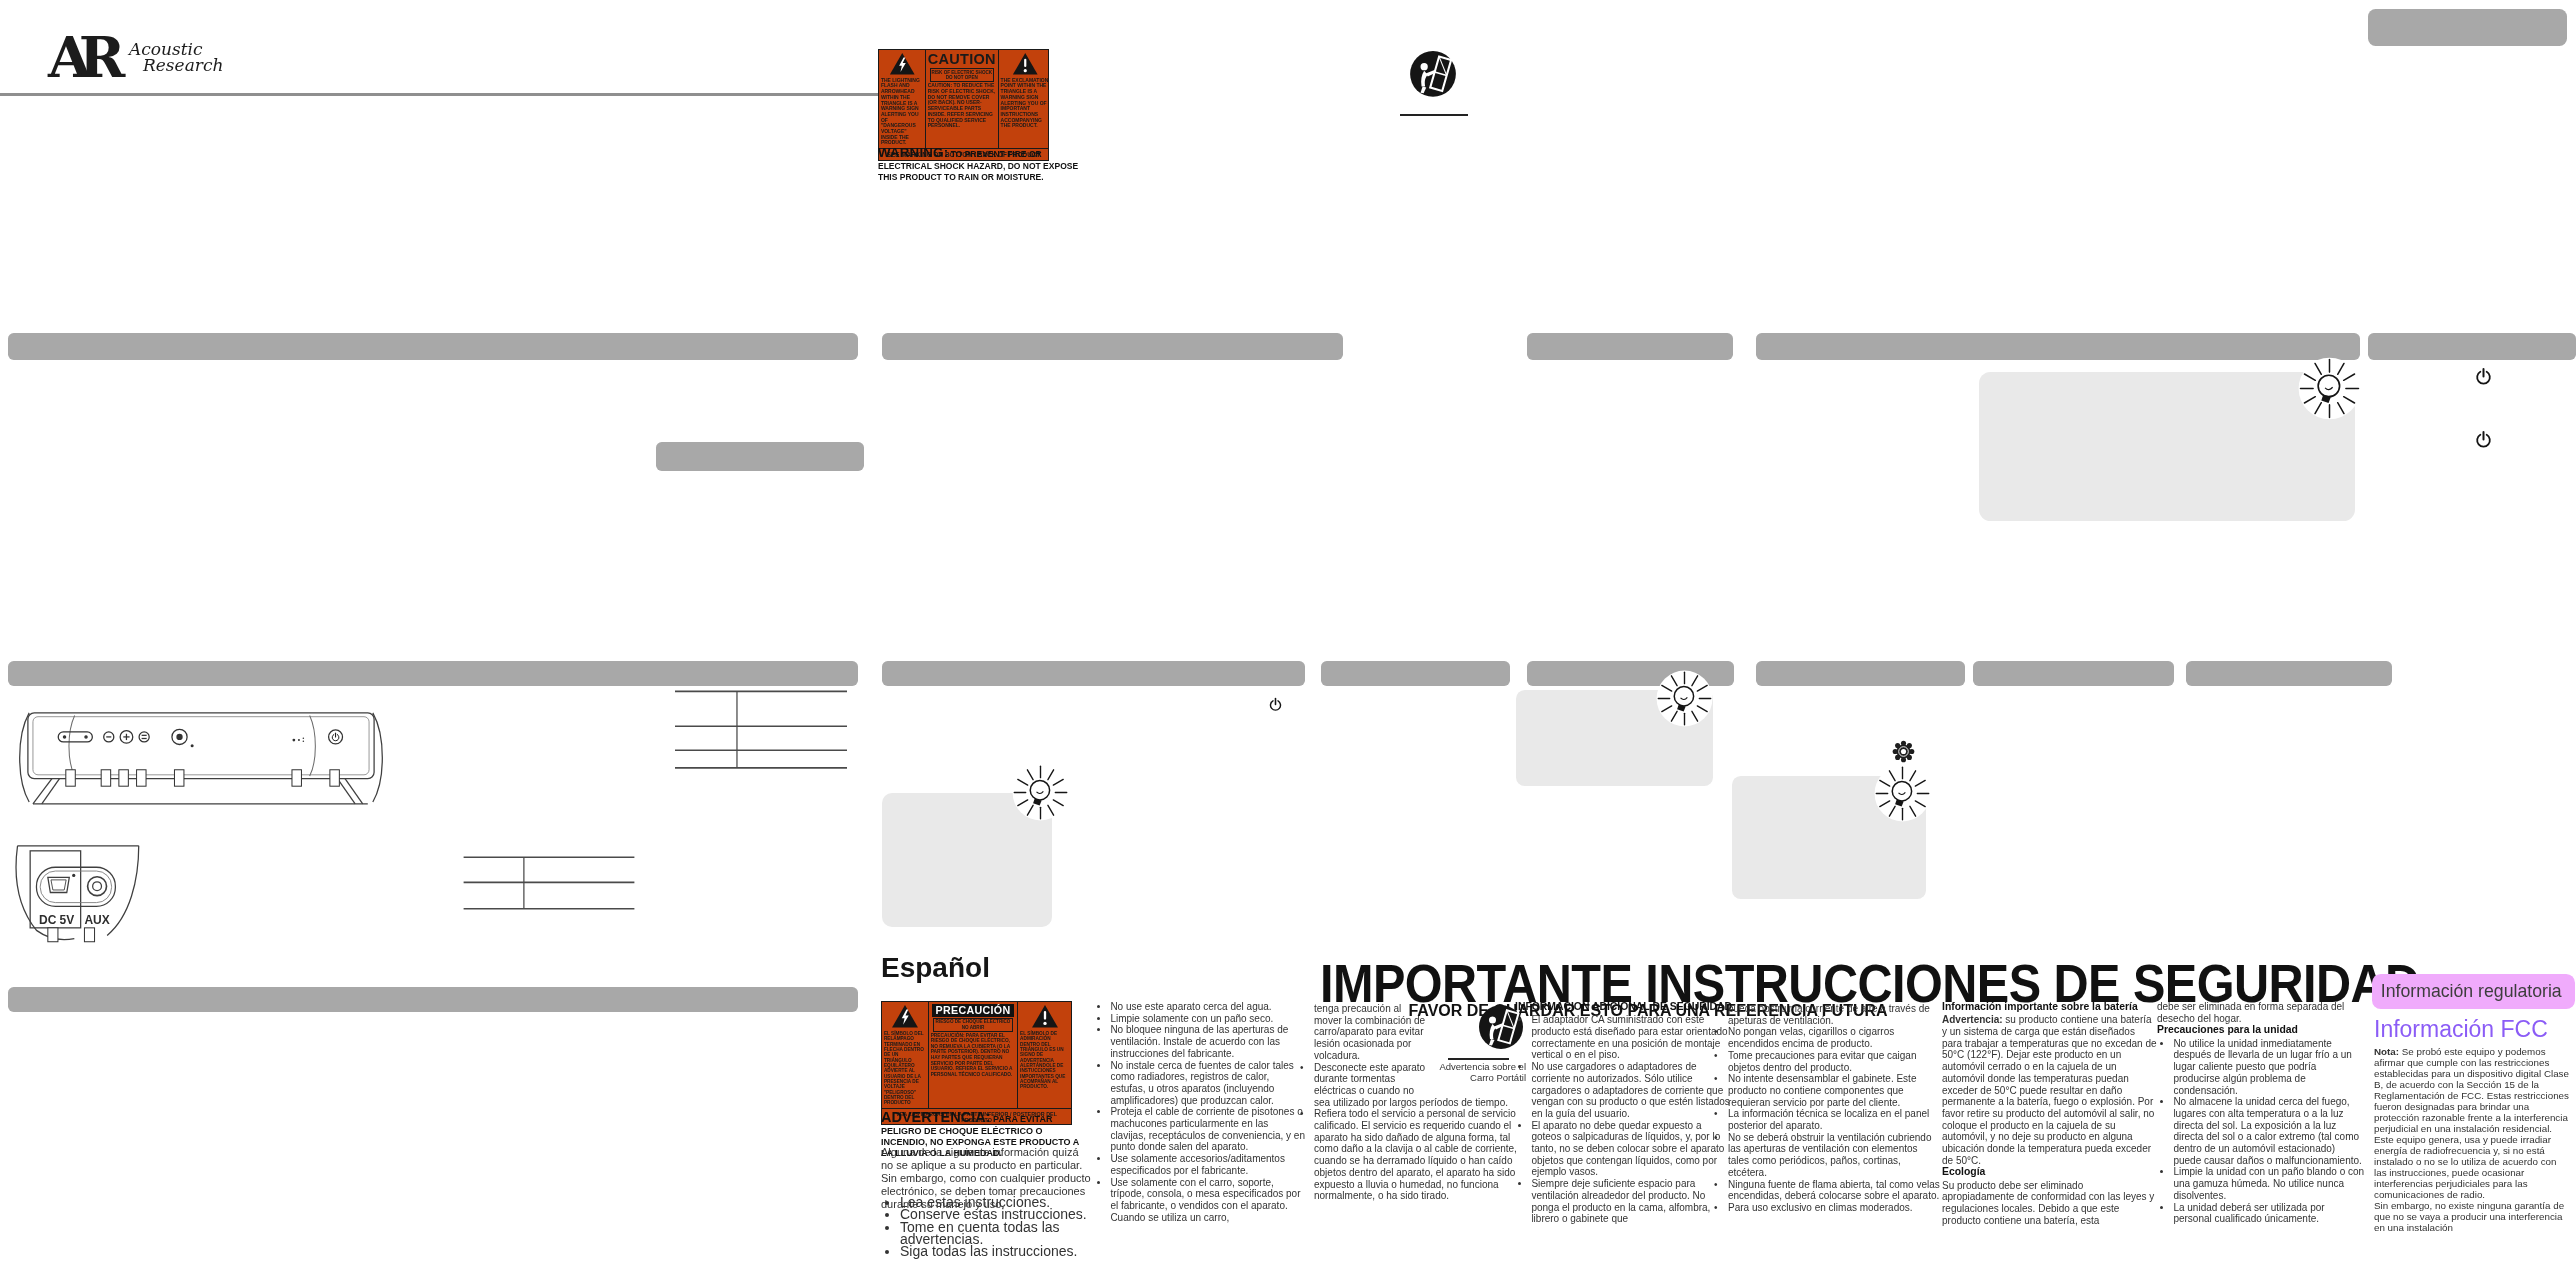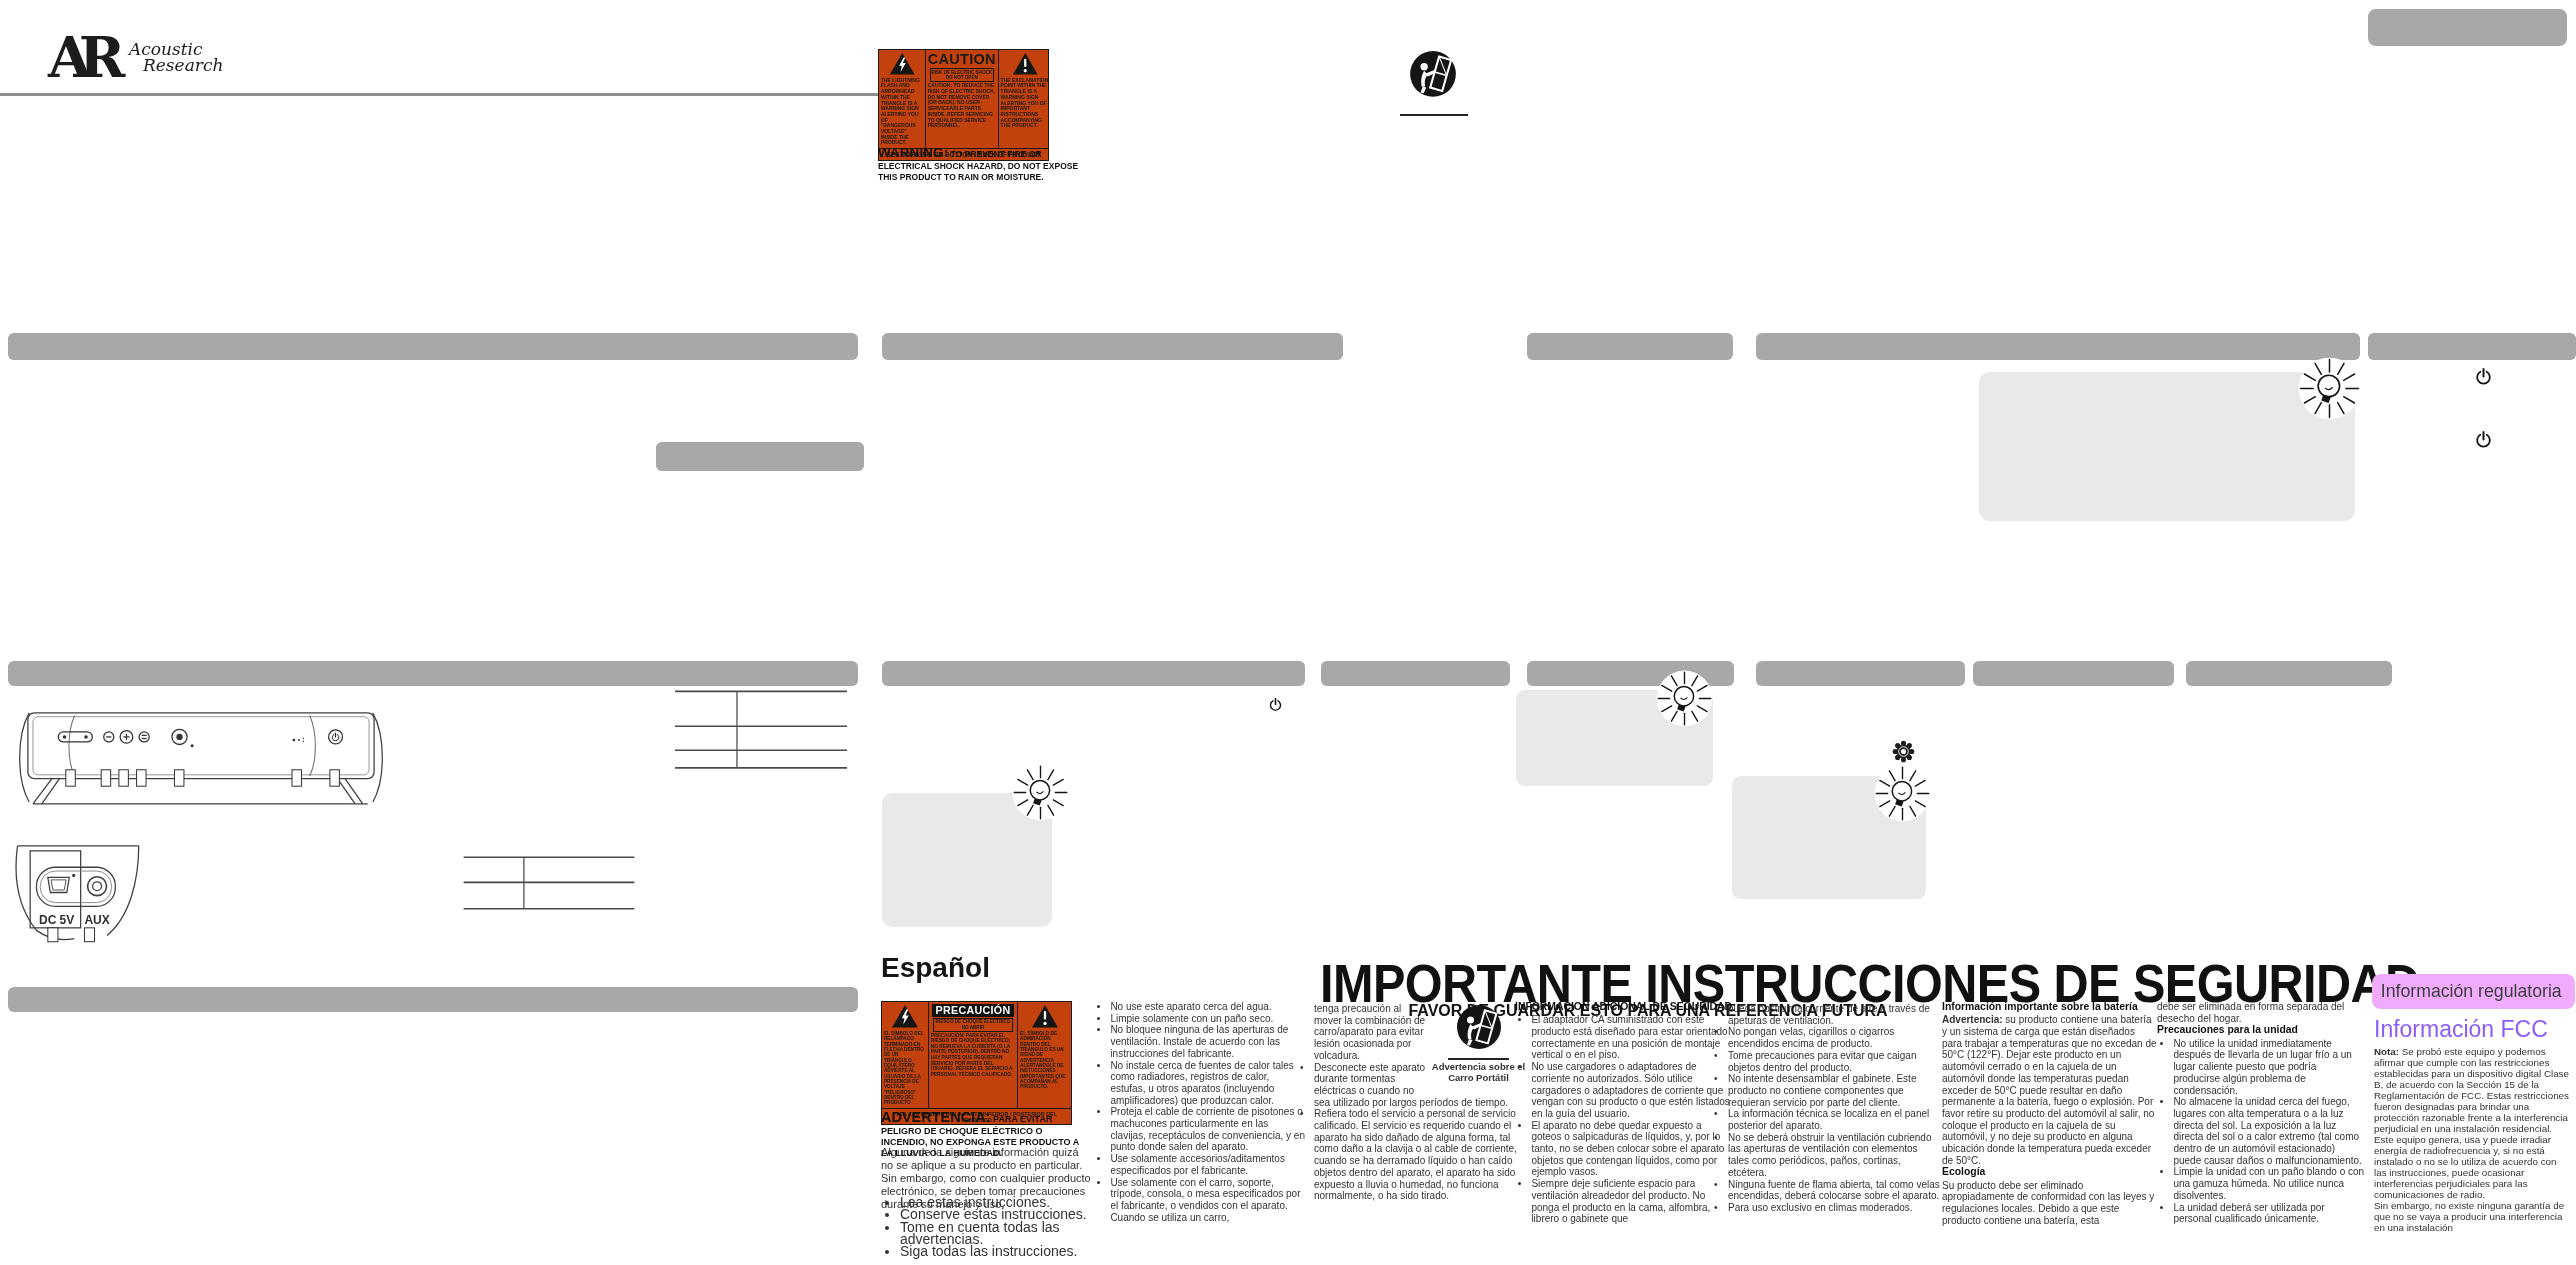--- a/index.html
+++ b/index.html
@@ -60,21 +60,21 @@
 
   
   .scol{position:absolute;width:211px;font-size:10px;line-height:11.7px;color:#333;}
   .scol h4{margin:0 0 1.3px 0;font-size:10.4px;line-height:12px;color:#111;}
   .scol ul{margin:0;padding-left:16.4px;}
   .scol li{margin:0;}
   .scol p{margin:0;}
   .dotwrap{margin-left:15px;}
   .dotpar{position:relative;}
   .dotpar .dot{position:absolute;left:-14px;top:0;}
-  .cart-float{float:right;width:95px;text-align:center;margin:0 0 2.5px 5px;font-weight:bold;}
+  .cart-float{float:right;width:95px;text-align:right;margin:0 0 2.5px 5px;}
   .cart-cap{font-size:9.5px;line-height:11px;color:#333;margin-top:1.3px;}
   .cart-ground{width:61px;height:1.9px;background:#222;margin:2.5px auto 0 auto;}
   .mt{margin-top:8.8px;}
 
   
   .reg-bar{position:absolute;left:2372px;top:974px;width:203px;height:35px;background:#f0abfc;
            border-radius:8.8px;display:flex;align-items:center;padding-left:8.8px;box-sizing:border-box;
            font-size:17.7px;color:#3d3d3d;}
   .fcc-title{position:absolute;left:2374px;top:1016px;font-size:23px;color:#8b5cf6;}
   .fcc-body{position:absolute;left:2374px;top:1046px;width:197px;font-size:9.8px;line-height:11px;color:#333;}

